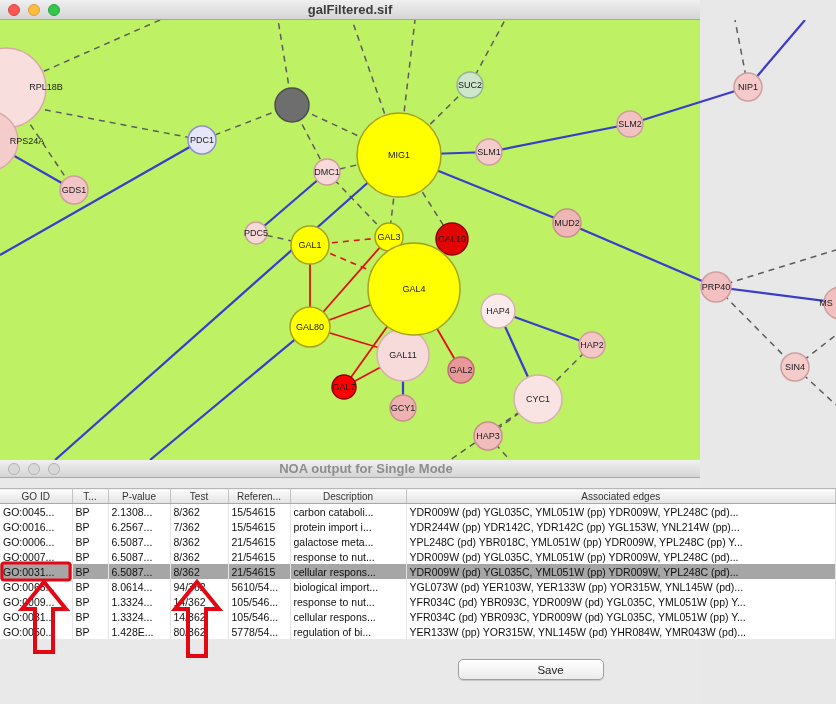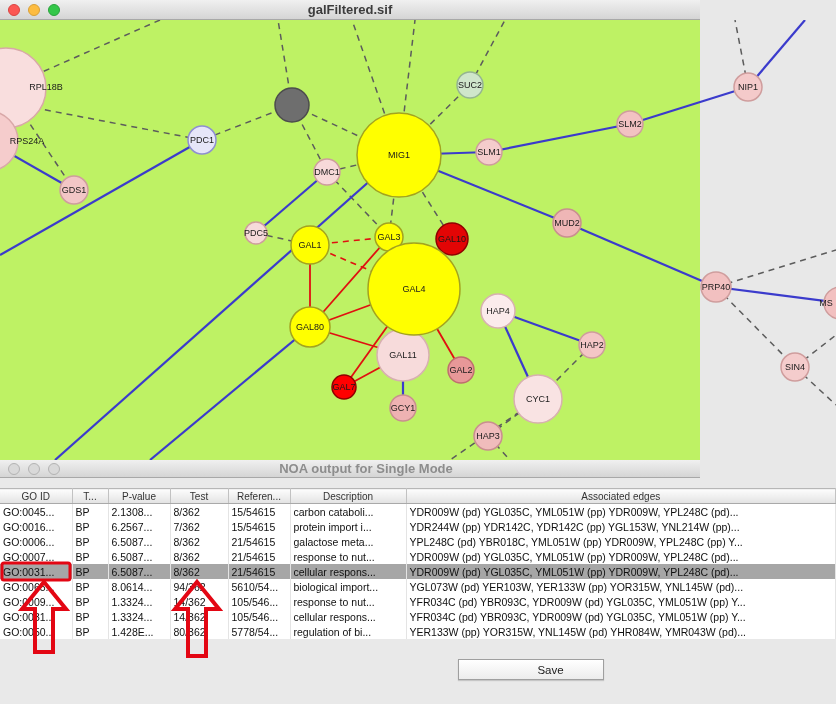--- a/index.html
+++ b/index.html
@@ -45,21 +45,21 @@
     border-top:1px solid #b6b6b6;border-bottom:1px solid #a9a9a9;border-right:1px solid #c2c2c2;
     padding:0 2px;overflow:hidden;white-space:nowrap;text-align:center;
   }
   #results-table td{
     height:15px;background:#fff;padding:0 3px;overflow:hidden;white-space:nowrap;
     border-right:1px solid #e4e4e4;color:#101010;
   }
   #results-table tr.selected td{background:#a6a6a6;}
   .btn{
     position:absolute;height:21px;width:146px;top:199px;
-    border:1px solid #9f9f9f;border-radius:0;
+    border:1px solid #9f9f9f;border-radius:5px;
     background:linear-gradient(#ffffff,#ececec);
     font-size:11.5px;color:#1a1a1a;font-family:"Liberation Sans",sans-serif;
     box-shadow:0 1px 1px rgba(0,0,0,0.15);
     padding-left:45px;
   }
   #save-btn{left:458px;}
   #cancel-btn{left:676px;}
   .overlay{position:absolute;left:0;top:0;pointer-events:none;z-index:5;}
 </style>
 </head>

